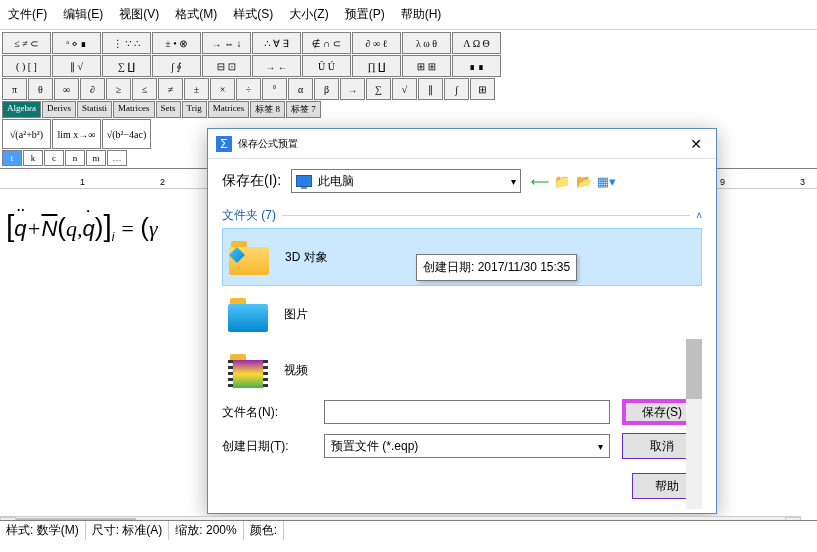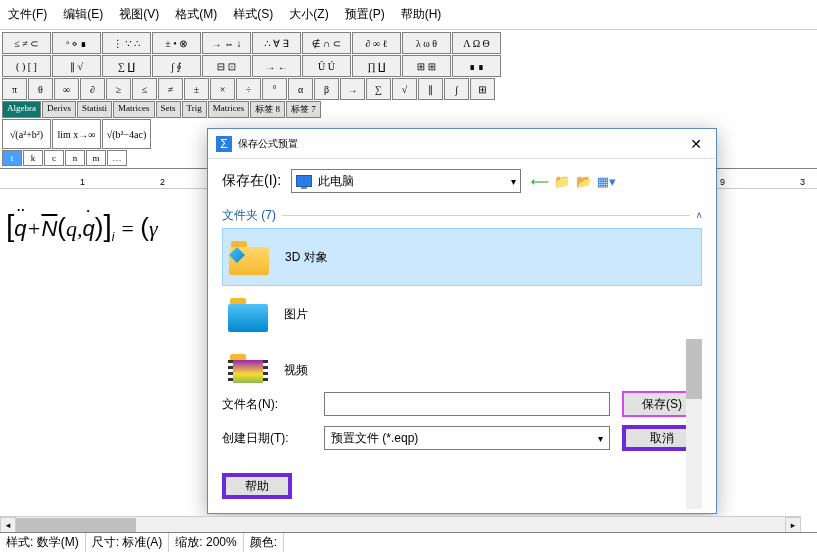--- a/index.html
+++ b/index.html
@@ -61,25 +61,25 @@
 .folder-accent-vid::before { content: ""; position: absolute; left: 0; top: 0; width: 5px; height: 100%; background: repeating-linear-gradient(#333 0 3px, #fff 3px 6px); }
 .folder-accent-vid::after { content: ""; position: absolute; right: 0; top: 0; width: 5px; height: 100%; background: repeating-linear-gradient(#333 0 3px, #fff 3px 6px); }
 .tooltip { position: absolute; left: 194px; top: 51px; background: #fff; border: 1px solid #767676; padding: 4px 6px; font-size: 12px; box-shadow: 2px 2px 4px rgba(0,0,0,0.2); z-index: 5; }
 .scrollbar-v { position: absolute; right: 14px; top: 210px; width: 16px; height: 170px; background: #f0f0f0; }
 .scrollbar-thumb { width: 16px; height: 60px; background: #c0c0c0; }
 
 .dialog-bottom { padding: 8px 14px 14px; display: grid; grid-template-columns: 90px 1fr 80px; gap: 8px 12px; align-items: center; }
 .text-input { height: 24px; border: 1px solid #7a7a7a; padding: 0 4px; width: 100%; }
 .combo { height: 24px; border: 1px solid #7a7a7a; background: #fff; display: flex; align-items: center; padding: 0 6px; width: 100%; }
 .combo .dropdown-arrow { margin-left: auto; }
-.dlg-btn { height: 26px; border: 4px solid #6d28d9; background: #e1e1e1; font-size: 12px; cursor: pointer; padding: 0 10px; }
-.dlg-btn.primary { border: 2px solid #d946ef; }
-.help-row { grid-column: 1 / 4; display: flex; justify-content: flex-start; margin-top: 14px; }
-
-.statusbar { position: absolute; bottom: 0; left: 0; right: 0; height: 20px; background: #fff; border-top: 1px solid #808080; display: flex; align-items: center; font-size: 12px; }
+.dlg-btn { height: 26px; border: 1px solid #6d28d9; background: #e1e1e1; font-size: 12px; cursor: pointer; padding: 0 10px; }
+.dlg-btn.primary { border: 4px solid #d946ef; }
+.help-row { grid-column: 1 / 4; display: flex; justify-content: flex-end; margin-top: 6px; }
+
+.statusbar { position: absolute; bottom: 12px; left: 0; right: 0; height: 20px; background: #fff; border-top: 1px solid #808080; display: flex; align-items: center; font-size: 12px; }
 .status-cell { padding: 0 6px; border-right: 1px solid #ccc; height: 100%; display: flex; align-items: center; }
 .hscroll { position: absolute; bottom: 20px; left: 0; right: 16px; height: 16px; background: #f0f0f0; border-top: 1px solid #ccc; display: flex; }
 .hscroll-btn { width: 16px; height: 16px; background: #f0f0f0; display: flex; align-items: center; justify-content: center; font-size: 9px; border: 1px solid #ccc; }
 .hscroll-track { flex: 1; position: relative; }
 .hscroll-thumb { position: absolute; left: 0; width: 120px; height: 14px; top: 1px; background: #c0c0c0; }
 </style>
 </head>
 <body>
 
 <div class="menubar">
@@ -209,20 +209,21 @@
 
     <div class="file-item selected">
       <div class="folder-icon">
         <div class="folder-tab"></div>
           <div class="folder-back"></div>
           <div class="folder-accent-3d"></div>
       </div>
       <span>3D 对象</span>
     </div>
 
+    <div class="tooltip">创建日期: 2017/11/30 15:35</div>
 
     <div class="file-item">
       <div class="folder-icon">
         <div class="folder-tab"></div>
           <div class="folder-back" style="background:linear-gradient(#4fc3f7,#0288d1)"></div>
       </div>
       <span>图片</span>
     </div>
 
     <div class="file-item">

